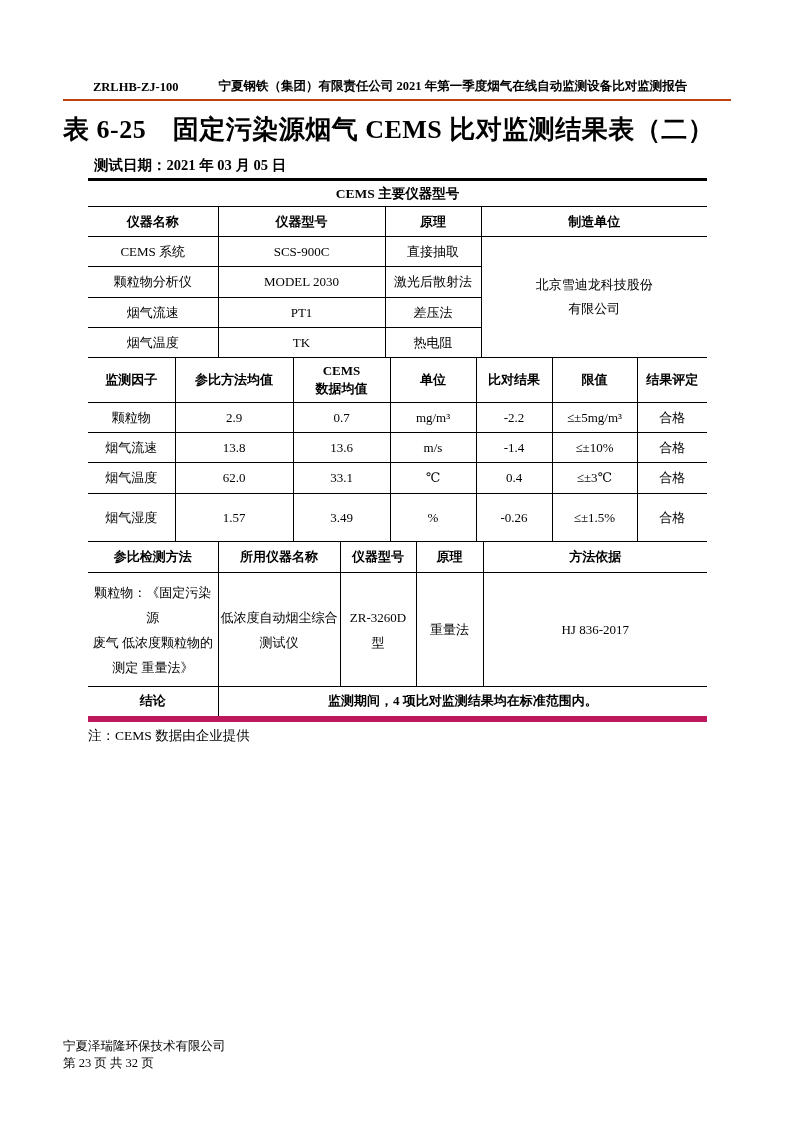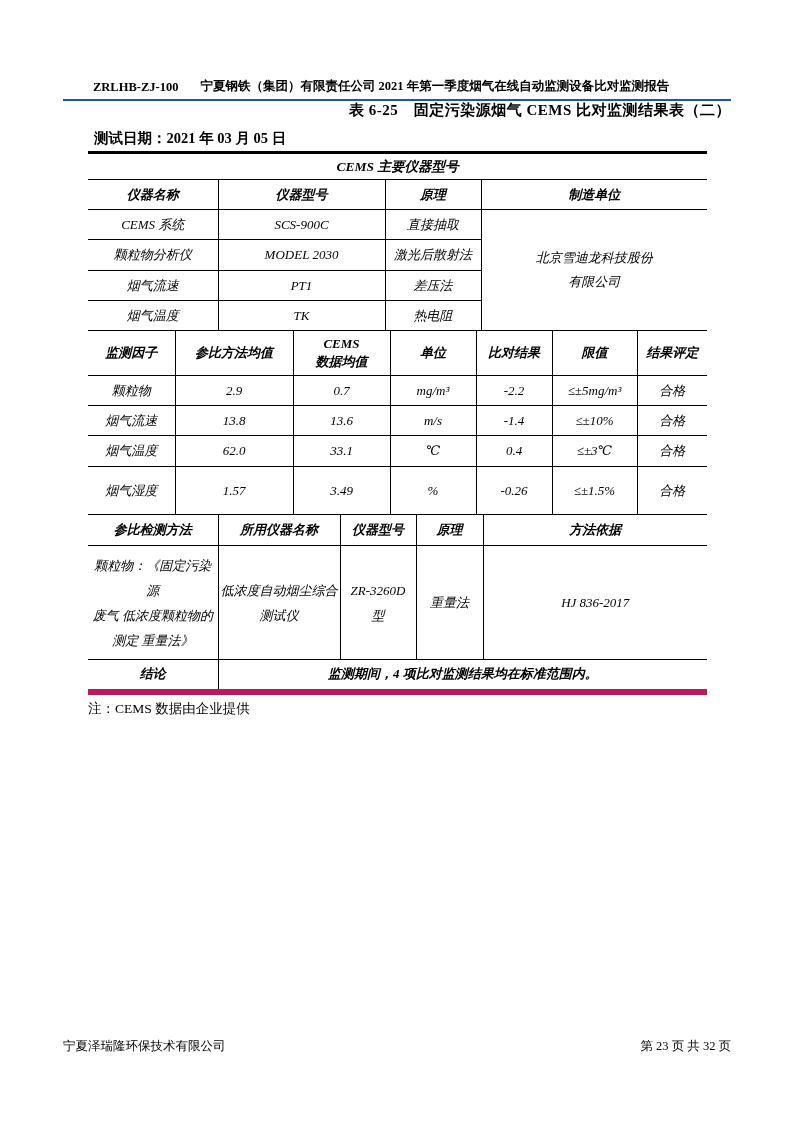--- a/index.html
+++ b/index.html
@@ -9,45 +9,46 @@
     width:794px; height:1123px;
     background:#ffffff;
     color:#000;
     font-family:"Liberation Serif","DejaVu Serif",serif;
     overflow:hidden;
   }
   .content { position:absolute; left:63px; top:0; width:668px; }
 
   
   .doc-header {
-    display:flex; align-items:flex-end; gap:22px;
+    display:flex; align-items:flex-end; gap:40px;
     padding:78px 0 4px 30px;
-    border-bottom:2px solid #1d4ed8;
+    border-bottom:2px solid #c2410c;
     font-size:12.5px; font-weight:bold;
     white-space:nowrap;
   }
 
   
   .table-title {
-    text-align:right;
-    font-size:15px; font-weight:bold;
+    text-align:left;
+    font-size:26px; font-weight:bold;
+    margin-top:11px;
     letter-spacing:0.5px;
   }
 
   
   .test-info {
     width:619px; margin:9px 0 0 25px;
     display:flex; justify-content:space-between;
     font-size:14.5px; font-weight:bold;
     padding:0 2px 3px 6px;
   }
 
   table {
     width:619px; margin-left:25px;
-    border-collapse:collapse; table-layout:fixed;font-style:italic;
+    border-collapse:collapse; table-layout:fixed;
   }
   table.t2, table.t3 { margin-top:-1px; }
   td, th {
     border:1px solid #000;
     text-align:center; vertical-align:middle;
     font-size:13px;
     white-space:pre-line;
     padding:1px 2px;
     overflow:hidden;
   }
@@ -61,20 +62,21 @@
   .t3 tr:last-child td, .t3 tr:last-child th { border-bottom:6px solid #be185d; }
   .t3 .method-row td { line-height:25px; }
   .conclusion-cell { font-weight:bold; }
 
   .note { margin:5px 0 0 25px; font-size:13.5px; }
 
   .page-footer {
     position:absolute; left:63px; top:1038px; width:668px;
     display:flex; justify-content:space-between;
     font-size:12.5px;
+    flex-direction:column;
   }
 </style>
 </head>
 <body>
 
 <div class="page">
   <div class="content">
 
     <div class="doc-header">
       <span>ZRLHB-ZJ-100</span>

